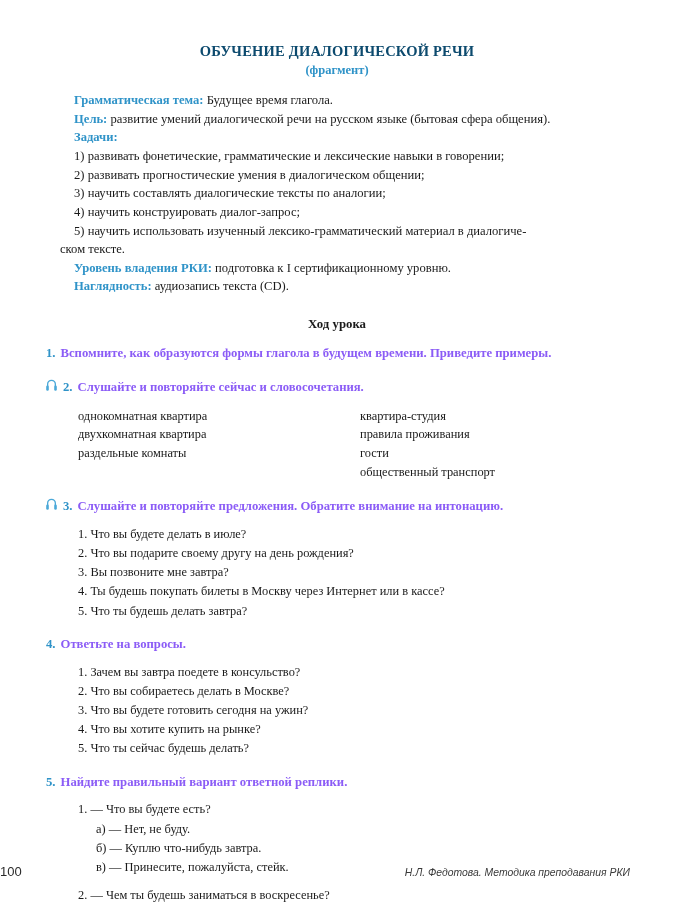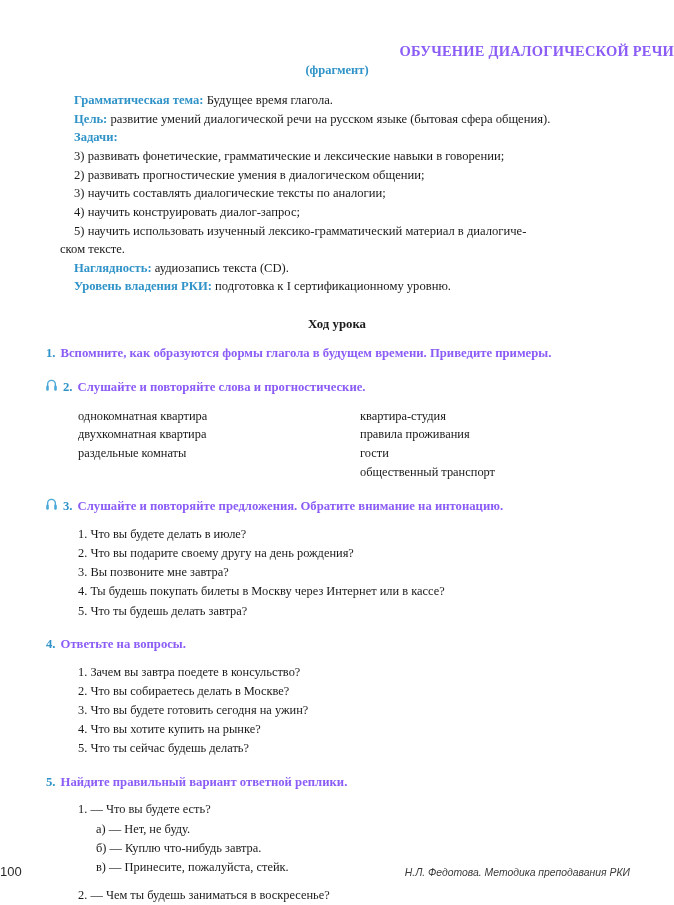--- a/index.html
+++ b/index.html
@@ -22,26 +22,25 @@
     height: 905px;
     box-sizing: border-box;
   }
 
   
   .title-block {
     text-align: center;
     padding-top: 42px;
   }
   .doc-title {
-    color: #8b5cf6;
+    color: #0c4a6e;
     font-weight: bold;
     font-size: 14.5px;
     letter-spacing: 0.2px;
     line-height: 1.25;
-    text-align: right;
   }
   .doc-subtitle {
     color: #2f93c8;
     font-weight: bold;
     font-size: 12.5px;
     line-height: 1.6;
   }
 
   
   .intro {
@@ -191,31 +190,31 @@
   <div class="intro">
     <div class="meta-line">
       <span class="meta-label">Грамматическая тема:</span><span> Будущее время глагола.</span>
     </div>
     <div class="meta-line">
       <span class="meta-label">Цель:</span><span> развитие умений диалогической речи на русском языке (бытовая сфера общения).</span>
     </div>
     <div class="meta-line">
       <span class="meta-label">Задачи:</span>
     </div>
-    <div class="task-line">3) развивать фонетические, грамматические и лексические навыки в говорении;</div>
+    <div class="task-line">1) развивать фонетические, грамматические и лексические навыки в говорении;</div>
     <div class="task-line">2) развивать прогностические умения в диалогическом общении;</div>
     <div class="task-line">3) научить составлять диалогические тексты по аналогии;</div>
     <div class="task-line">4) научить конструировать диалог-запрос;</div>
     <div class="task-line">5) научить использовать изученный лексико-грамматический материал в диалогиче-</div>
     <div class="task-line hang">ском тексте.</div>
     <div class="meta-line">
+      <span class="meta-label">Уровень владения РКИ:</span><span> подготовка к I сертификационному уровню.</span>
+    </div>
+    <div class="meta-line">
       <span class="meta-label">Наглядность:</span><span> аудиозапись текста (CD).</span>
-    </div>
-    <div class="meta-line">
-      <span class="meta-label">Уровень владения РКИ:</span><span> подготовка к I сертификационному уровню.</span>
     </div>
   </div>
 
   <div class="section-heading">Ход урока</div>
 
   <div class="exercises">
 
     <div class="ex-block">
       <div class="ex-head">
         <span class="ex-num">1.</span>
@@ -226,21 +225,21 @@
     <div class="ex-block">
       <div class="ex-head">
         <span class="audio-icon">
           <svg width="11" height="13" viewBox="0 0 11 13" xmlns="http://www.w3.org/2000/svg">
             <path d="M5.5 0.8 C2.9 0.8 1.0 2.7 1.0 5.1 L1.0 7.4 L2.3 7.4 L2.3 5.1 C2.3 3.4 3.7 2.1 5.5 2.1 C7.3 2.1 8.7 3.4 8.7 5.1 L8.7 7.4 L10.0 7.4 L10.0 5.1 C10.0 2.7 8.1 0.8 5.5 0.8 Z" fill="#4aa8d8"></path>
             <rect x="0.2" y="6.6" width="2.6" height="5.2" rx="1.2" fill="#4aa8d8"></rect>
             <rect x="8.2" y="6.6" width="2.6" height="5.2" rx="1.2" fill="#4aa8d8"></rect>
           </svg>
         </span>
         <span class="ex-num">2.</span>
-        <span class="ex-text">Слушайте и повторяйте слова и прогностические.</span>
+        <span class="ex-text">Слушайте и повторяйте сейчас и словосочетания.</span>
       </div>
       <div class="vocab">
         <div class="vocab-col left">
           <div class="vocab-item">однокомнатная квартира</div>
           <div class="vocab-item">двухкомнатная квартира</div>
           <div class="vocab-item">раздельные комнаты</div>
         </div>
         <div class="vocab-col right">
           <div class="vocab-item">квартира-студия</div>
           <div class="vocab-item">правила проживания</div>

